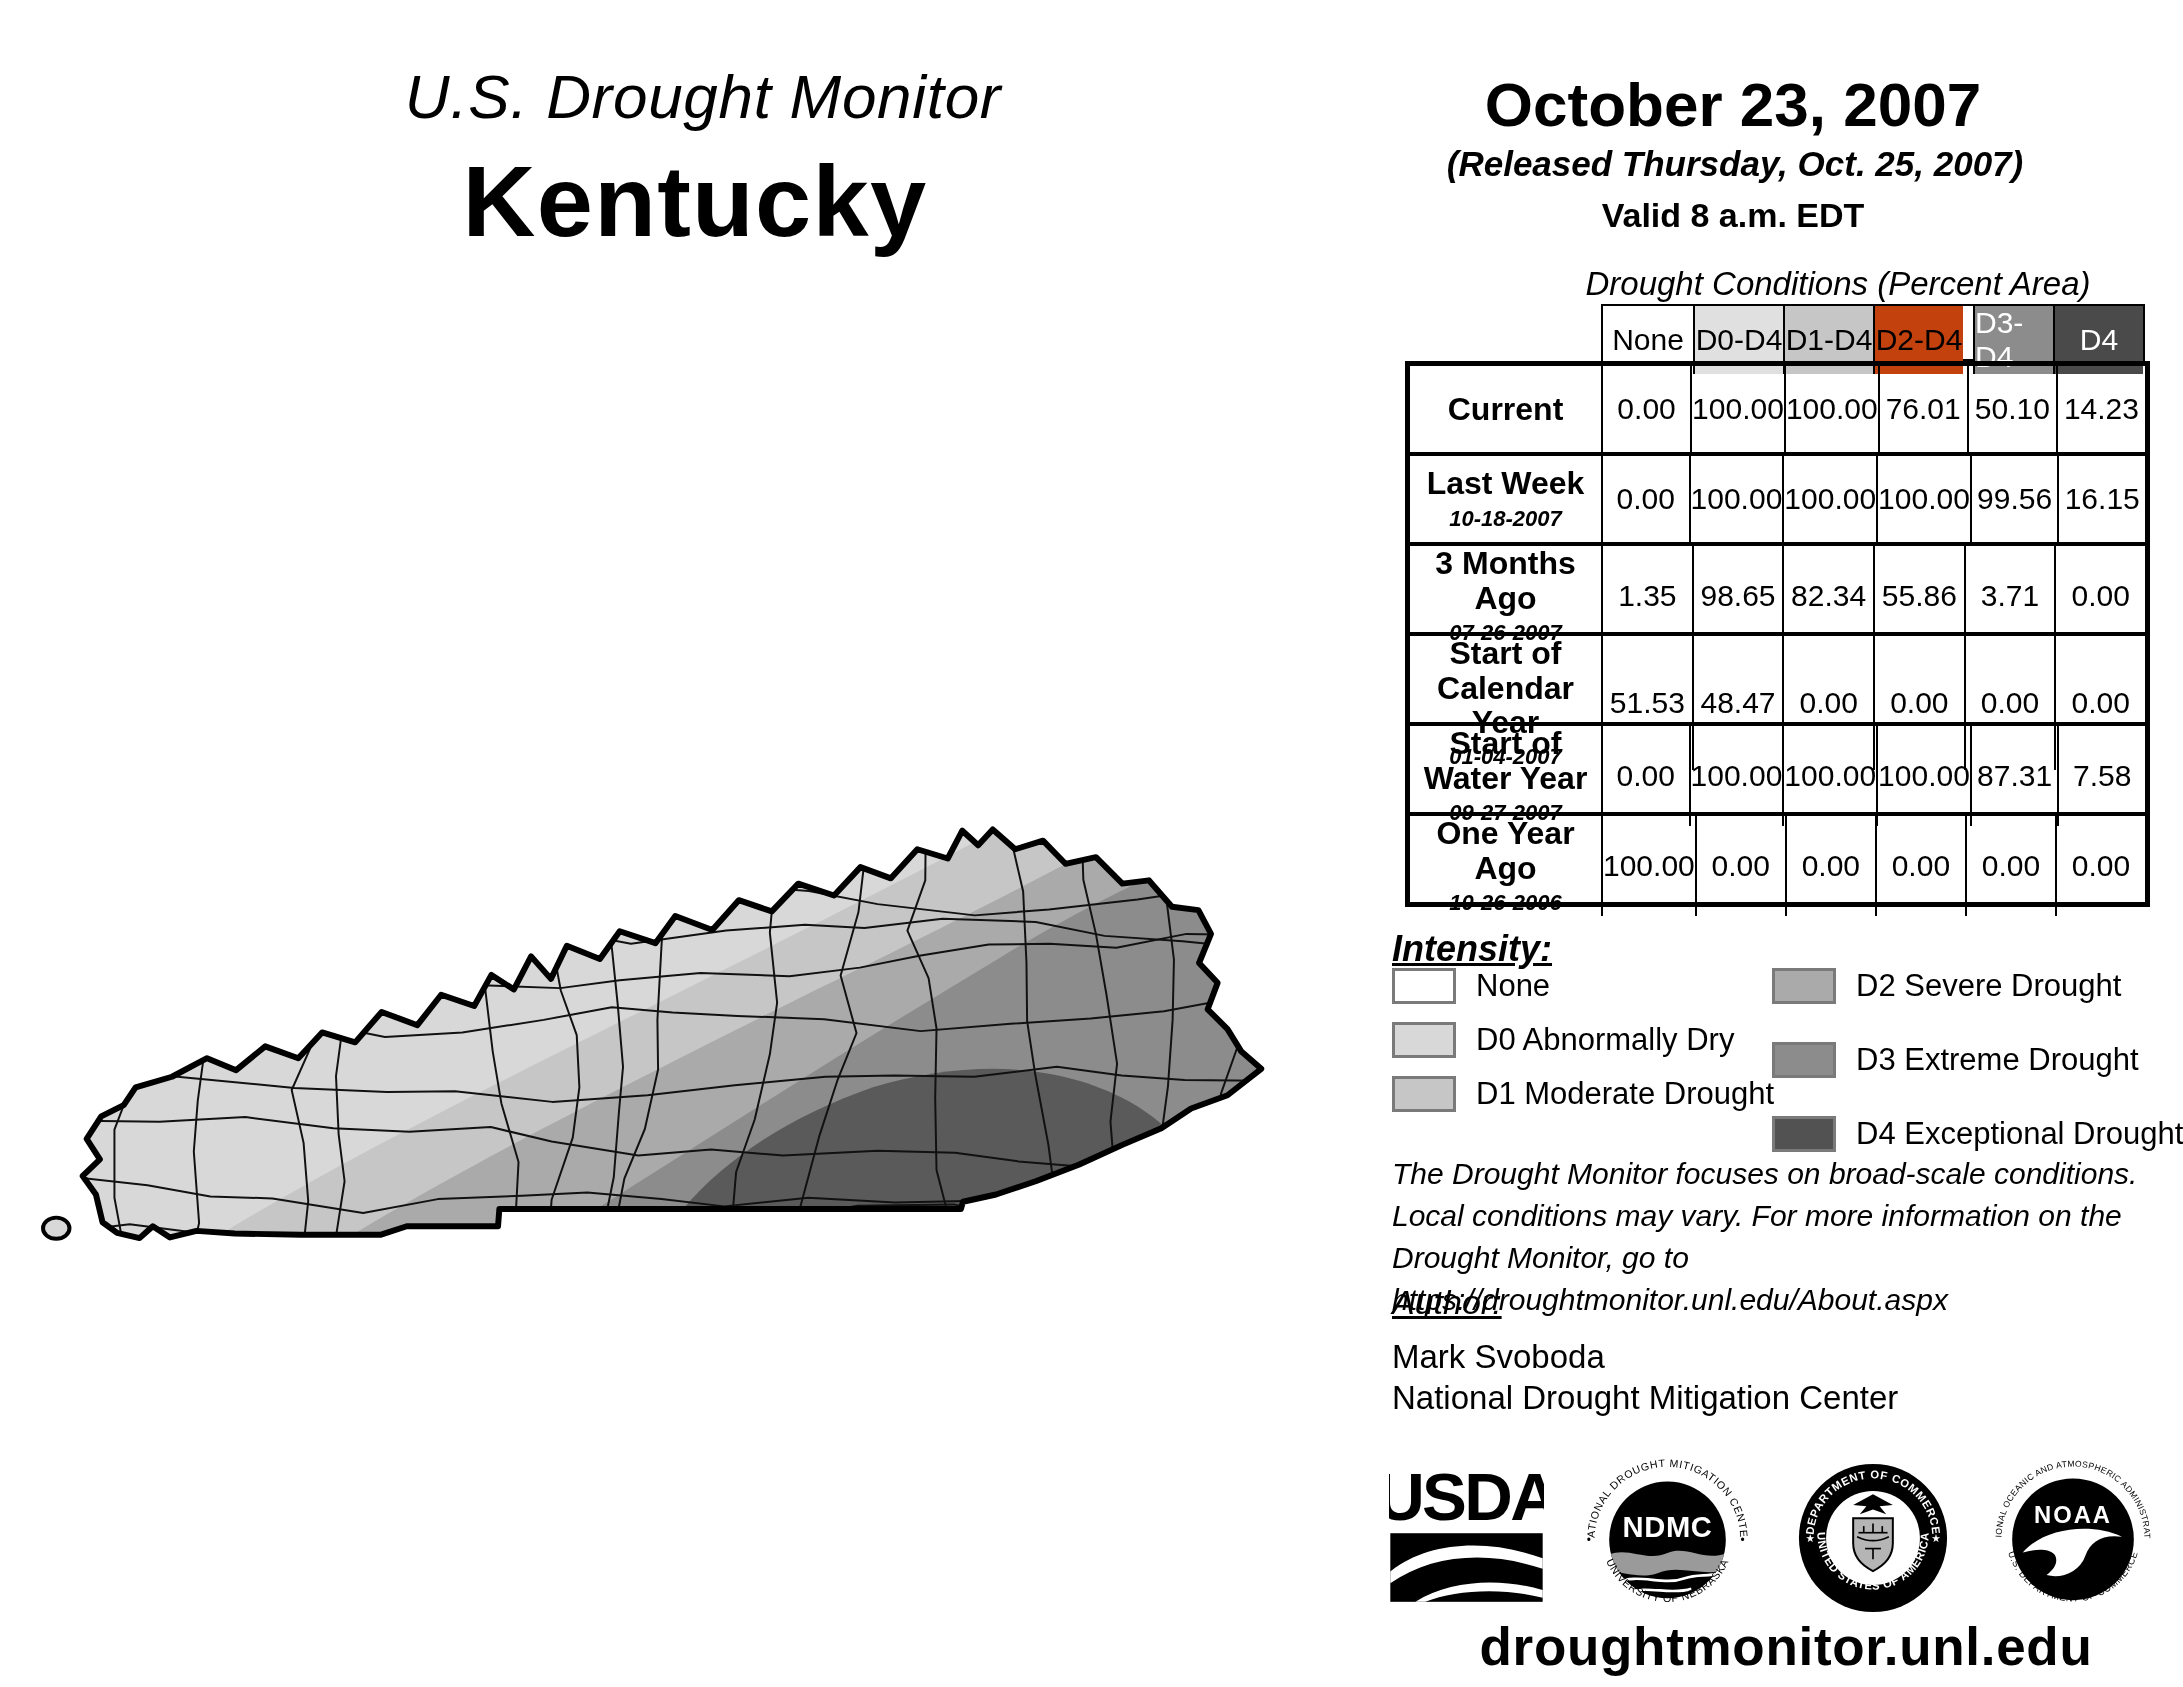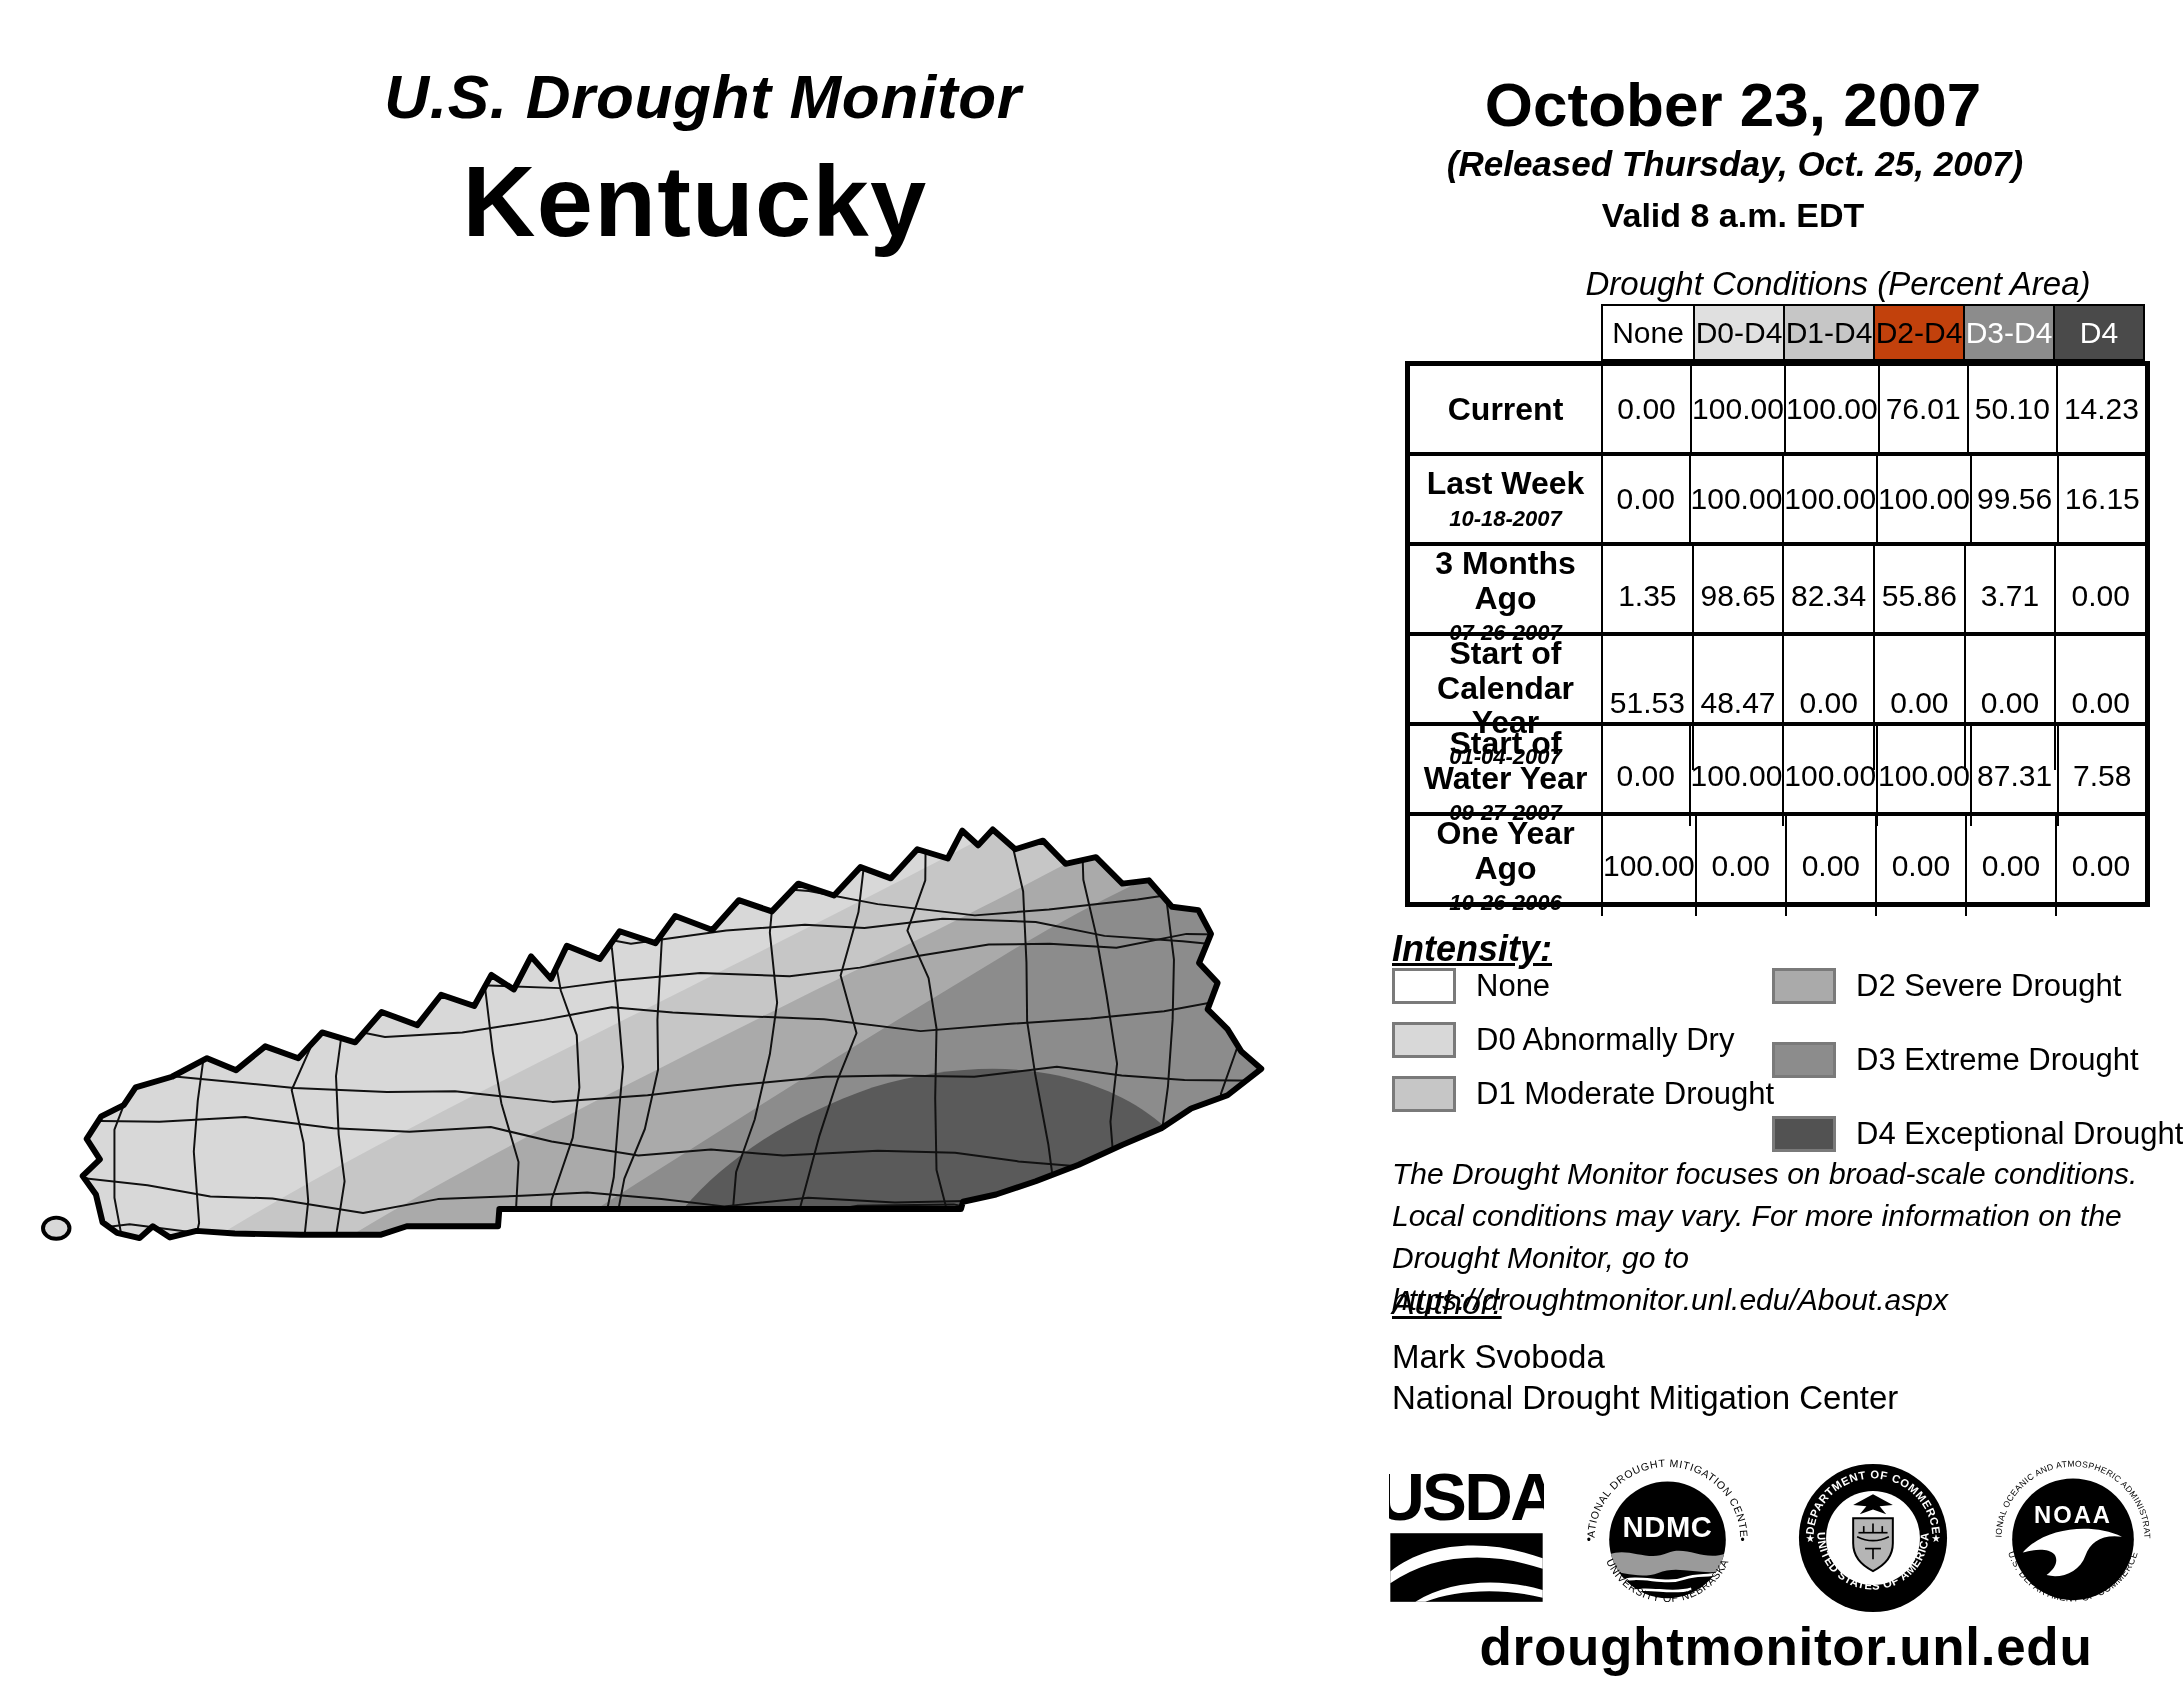--- a/index.html
+++ b/index.html
@@ -2,21 +2,21 @@
 <html style="font-size:10.6px"><head>
 <meta charset="utf-8">
 <style>
   html,body{margin:0;padding:0;background:#fff;}
   .page{position:relative;width:2183px;height:1687px;background:#ffffff;
         font-family:"Liberation Sans",sans-serif;color:#000;overflow:hidden;}
   .abs{position:absolute;}
   .ctr{transform:translateX(-50%);text-align:center;white-space:nowrap;}
 
   
-  .t-main{left:703px;top:61px;font-size:62px;font-weight:bold;font-style:italic;letter-spacing:0.7px;}
+  .t-main{left:703px;top:61px;font-size:62px;font-weight:normal;font-style:italic;letter-spacing:0.7px;}
   .t-state{left:695px;top:144px;font-size:101px;font-weight:bold;letter-spacing:1.3px;}
   .d-date{left:1733px;top:69px;font-size:62px;font-weight:bold;}
   .d-released{left:1735px;top:144px;font-size:35px;font-weight:bold;font-style:italic;}
   .d-valid{left:1733px;top:196px;font-size:34px;font-weight:bold;}
   .tbl-title{left:1838px;top:265px;font-size:33px;font-style:italic;}
 
   
   .thead{left:1601px;top:304px;width:544px;height:57px;display:grid;
          grid-template-columns:repeat(6,1fr);border:2.6px solid #000;box-sizing:border-box;}
   .hcell{display:flex;align-items:center;justify-content:center;font-size:30px;border-left:2px solid #000;}
@@ -125,21 +125,21 @@
              L 202,855 L 176,838 L 156,856 L 122,848 L 100,832 Z"></path>
     <ellipse cx="30" cy="841" rx="20" ry="16" stroke="#000" stroke-width="6" fill="#d8d8d8"></ellipse>
   </svg>
 
   <div class="abs ctr tbl-title">Drought Conditions (Percent Area)</div>
   <div class="abs thead" id="thead">
       <div class="hcell" style="background: rgb(255, 255, 255); color: rgb(0, 0, 0);">None</div>
       <div class="hcell" style="background: rgb(224, 224, 224); color: rgb(0, 0, 0);">D0-D4</div>
       <div class="hcell" style="background: rgb(198, 198, 198); color: rgb(0, 0, 0);">D1-D4</div>
       <div class="hcell" style="background: #c2410c; color: rgb(0, 0, 0);">D2-D4</div>
-      <div class="hcell" style="background: rgb(140, 140, 140); color: rgb(255, 255, 255);">D3-D4</div>
+      <div class="hcell" style="background: rgb(140, 140, 140); color: rgb(255, 255, 255); margin-left: 10px;">D3-D4</div>
       <div class="hcell" style="background: rgb(74, 74, 74); color: rgb(255, 255, 255);">D4</div>
     </div>
   <div class="abs tbody" id="tbody">
       <div class="trow">
         <div class="lcell">
           <span class="lname">Current</span>
         </div>
         <div class="dcell">0.00</div>
         <div class="dcell">100.00</div>
         <div class="dcell">100.00</div>

